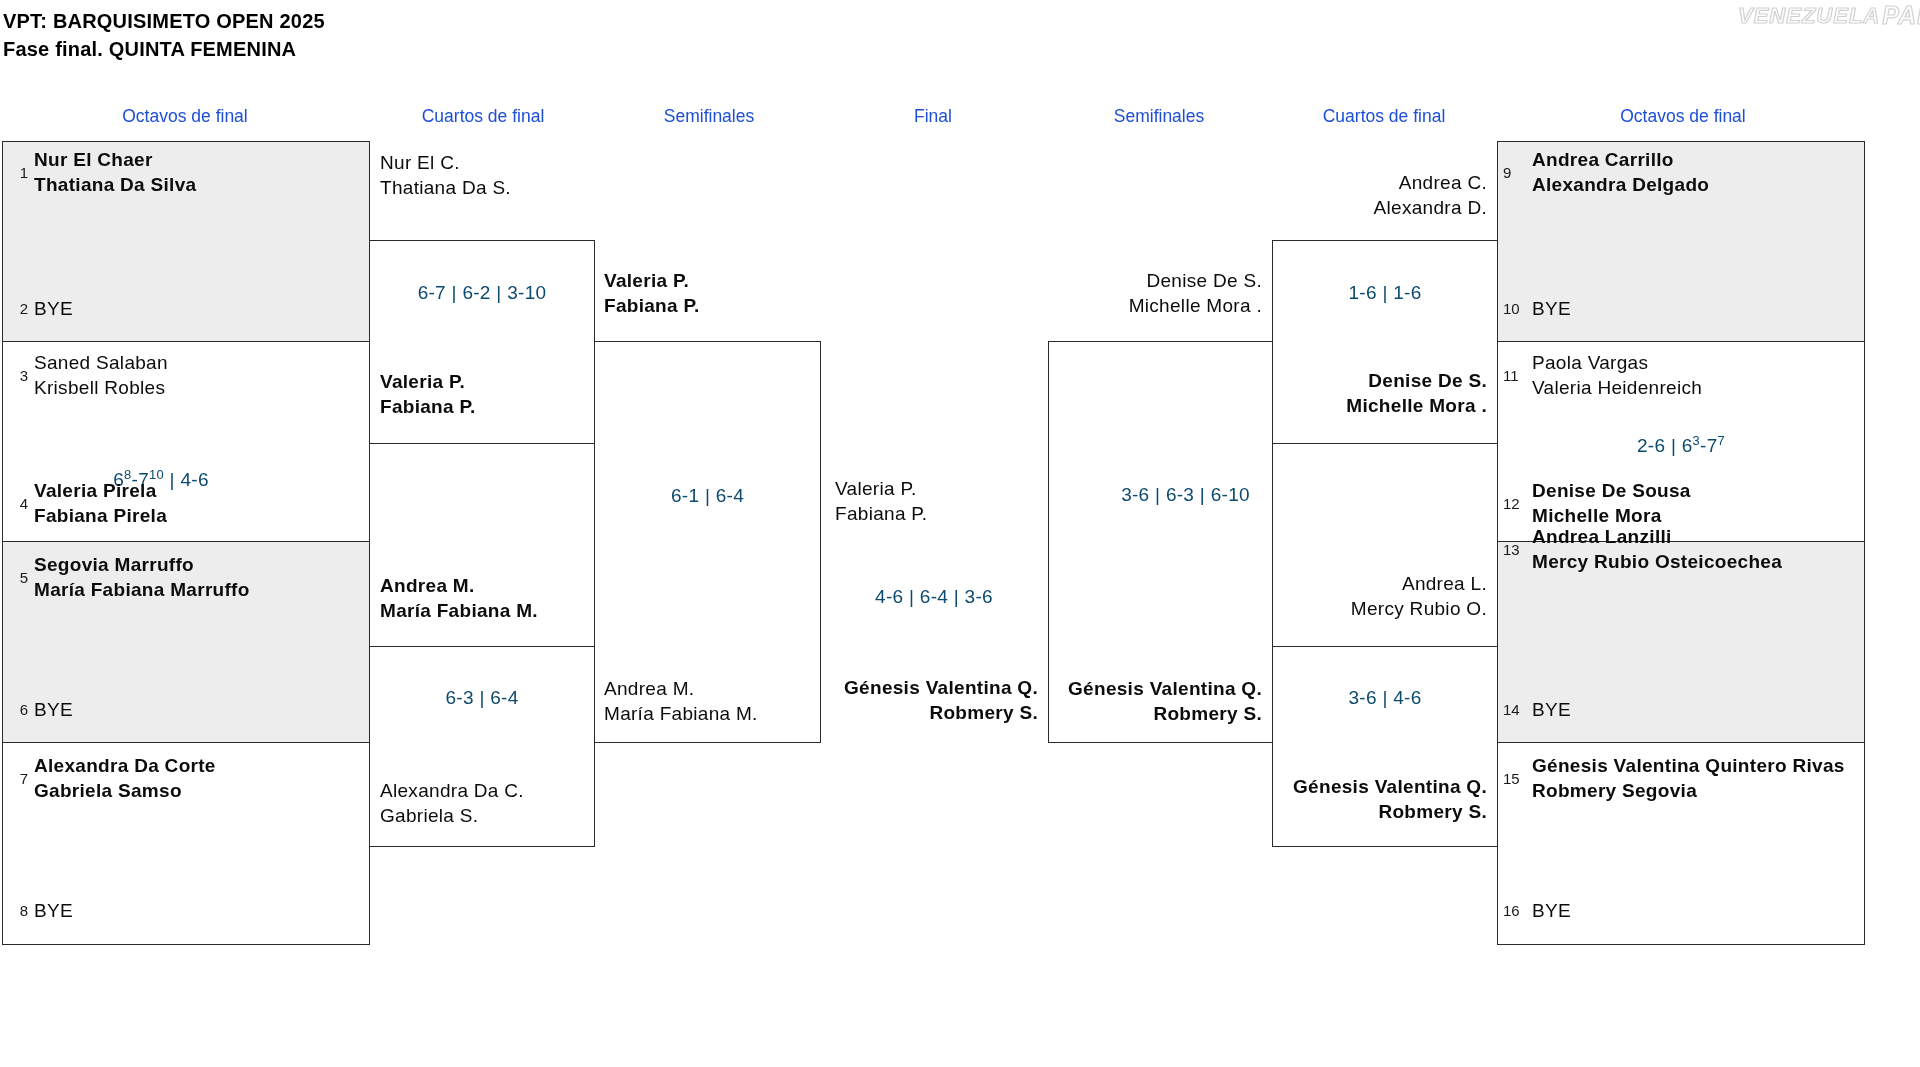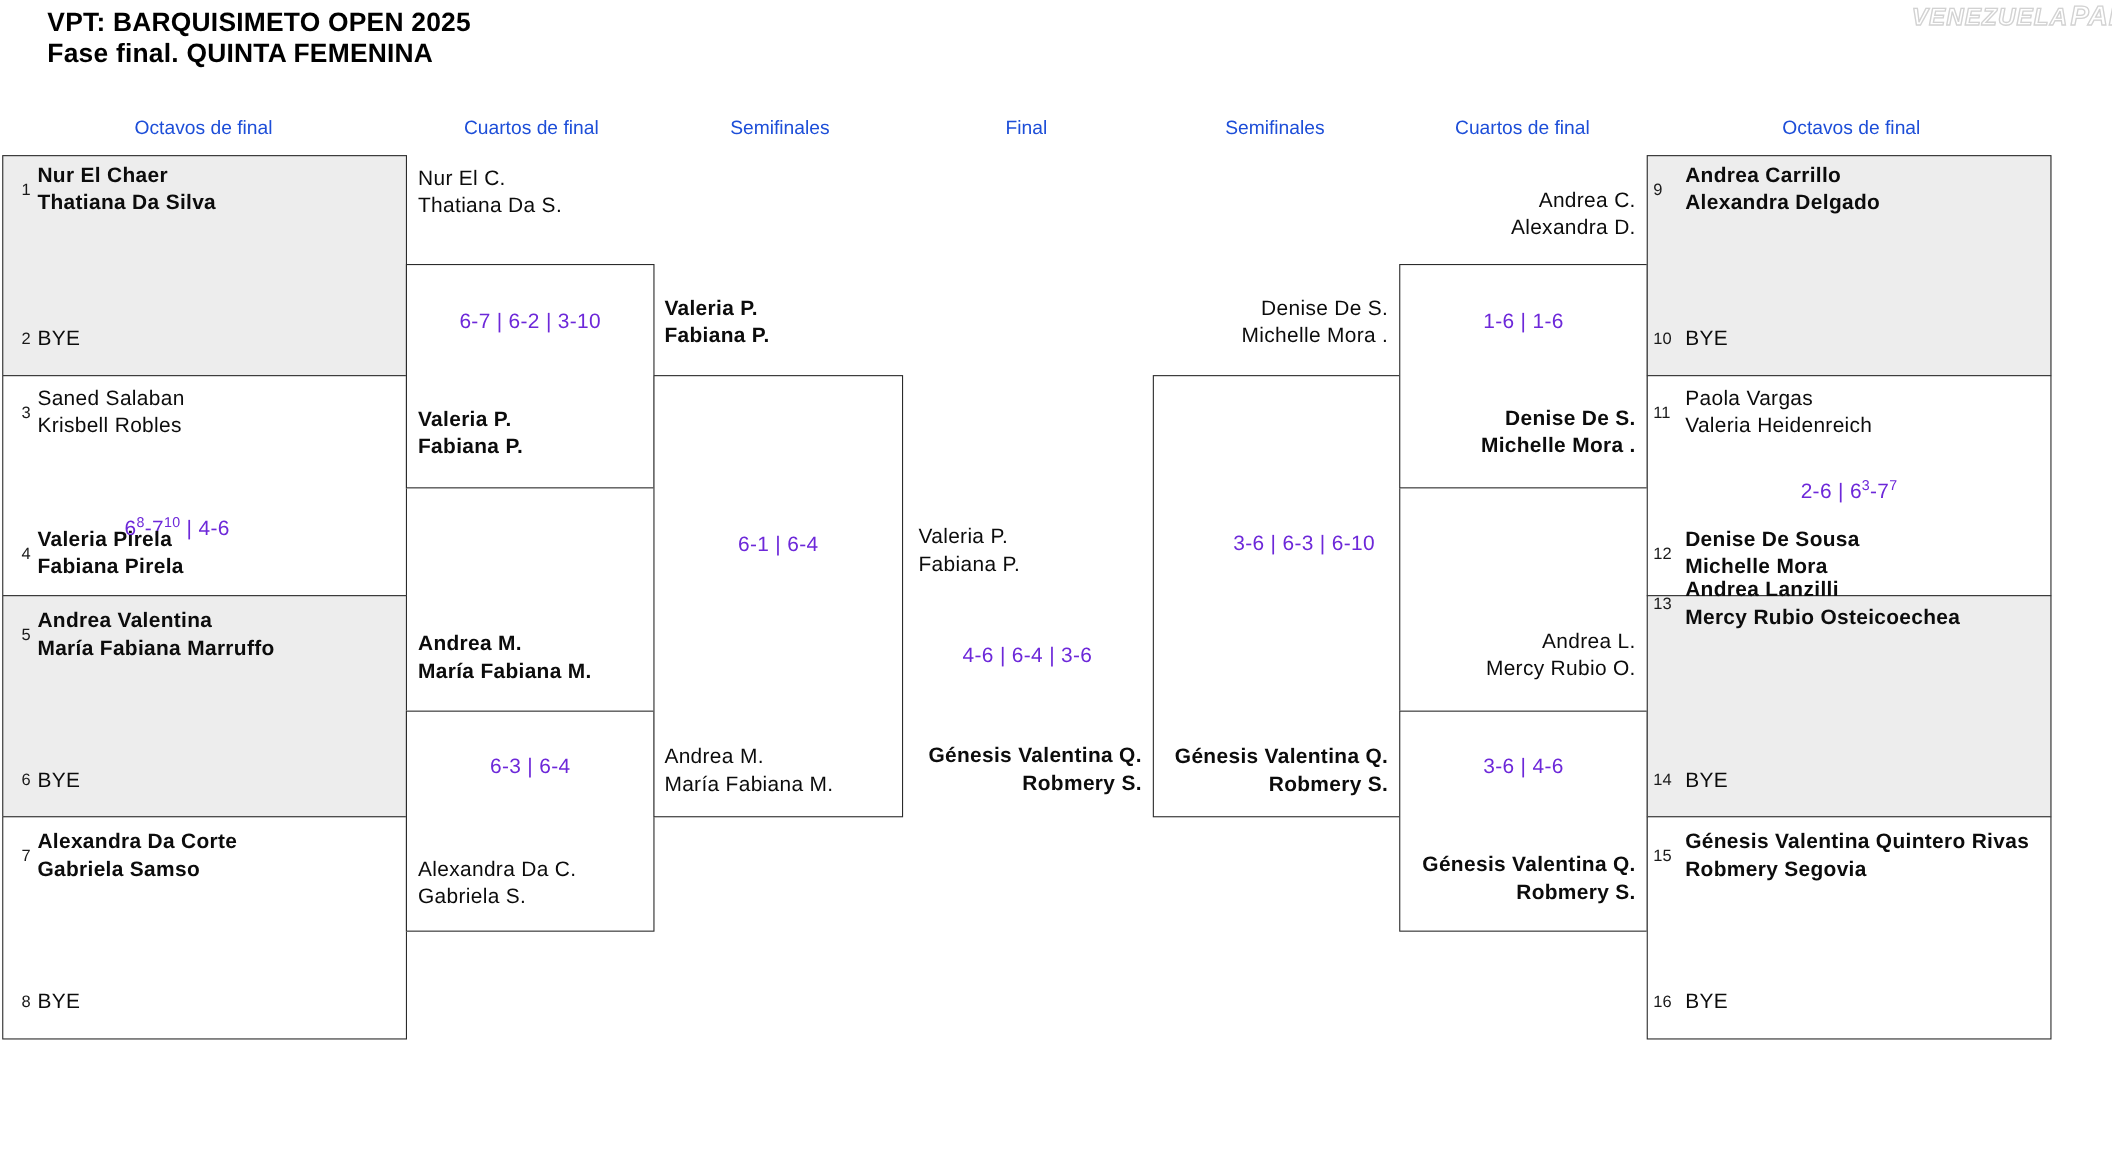--- a/index.html
+++ b/index.html
@@ -1,30 +1,30 @@
 <!DOCTYPE html>
 <html><head>
 <meta charset="utf-8">
 <style>
   html,body{margin:0;padding:0;background:#fff;}
   body{width:1920px;height:1067px;position:relative;overflow:hidden;
        font-family:"Liberation Sans","DejaVu Sans",sans-serif;color:#111;}
   .abs{position:absolute;}
-  .title{left:3px;top:7px;font-size:24px;line-height:28px;font-weight:700;letter-spacing:.2px;color:#000;margin-left:40px;}
+  .title{left:3px;top:7px;font-size:20px;line-height:28px;font-weight:700;letter-spacing:.2px;color:#000;}
   .round-header{top:106px;transform:translateX(-50%);font-size:17.5px;font-weight:500;color:#1d4ed8;white-space:nowrap;}
   .box{position:absolute;border:1px solid #2b2b2b;box-sizing:border-box;background:#fff;}
   .box.gray{background:#EDEDED;}
   .team{position:absolute;display:flex;gap:0;align-items:center;}
   .seed{font-size:15px;color:#1a1a1a;font-weight:400;flex:0 0 auto;}
   .seedL{width:22px;text-align:right;padding-right:6px;}
   .seedR{width:25px;text-align:left;padding-right:4px;}
   .names{font-size:19px;line-height:25px;letter-spacing:.3px;color:#0c0c0c;}
   .names span{display:block;}
   .w{font-weight:700;}
-  .score{position:absolute;text-align:center;font-size:19px;line-height:26px;color:#6d28d9;letter-spacing:.3px;}
+  .score{position:absolute;text-align:center;font-size:19px;line-height:26px;color:#0c4a6e;letter-spacing:.3px;}
   .score sup{font-size:68%;}
   .lbl{position:absolute;font-size:19px;line-height:25px;letter-spacing:.3px;color:#0c0c0c;}
   .lbl span{display:block;}
   .ralign{text-align:right;}
   
   .logo{position:absolute;top:3px;right:12px;width:170px;display:flex;flex-direction:row;align-items:flex-end;gap:2px;}
   .logo-row{display:flex;align-items:center;justify-content:flex-end;gap:6px;width:100%;}
   .logo-txt{font-style:italic;font-weight:800;color:#fff;-webkit-text-stroke:1.2px #d2d2d2;
             text-shadow:0 0 1px #dcdcdc;letter-spacing:1px;white-space:nowrap;}
   .lg1{font-size:22px;line-height:22px;}
@@ -108,21 +108,21 @@
   <span class="seed seedL">4</span>
   <span class="names w">
       <span>Valeria Pirela</span>
       <span>Fabiana Pirela</span>
     </span>
 </div>
 
 <div class="team" style="left:6px;top:552px;">
   <span class="seed seedL">5</span>
   <span class="names w">
-      <span>Andrea Valentina</span>
+      <span>Segovia Marruffo</span>
       <span>María Fabiana Marruffo</span>
     </span>
 </div>
 <div class="team" style="left:6px;top:697px;">
   <span class="seed seedL">6</span>
   <span class="names">
       <span>BYE</span>
     </span>
 </div>
 

